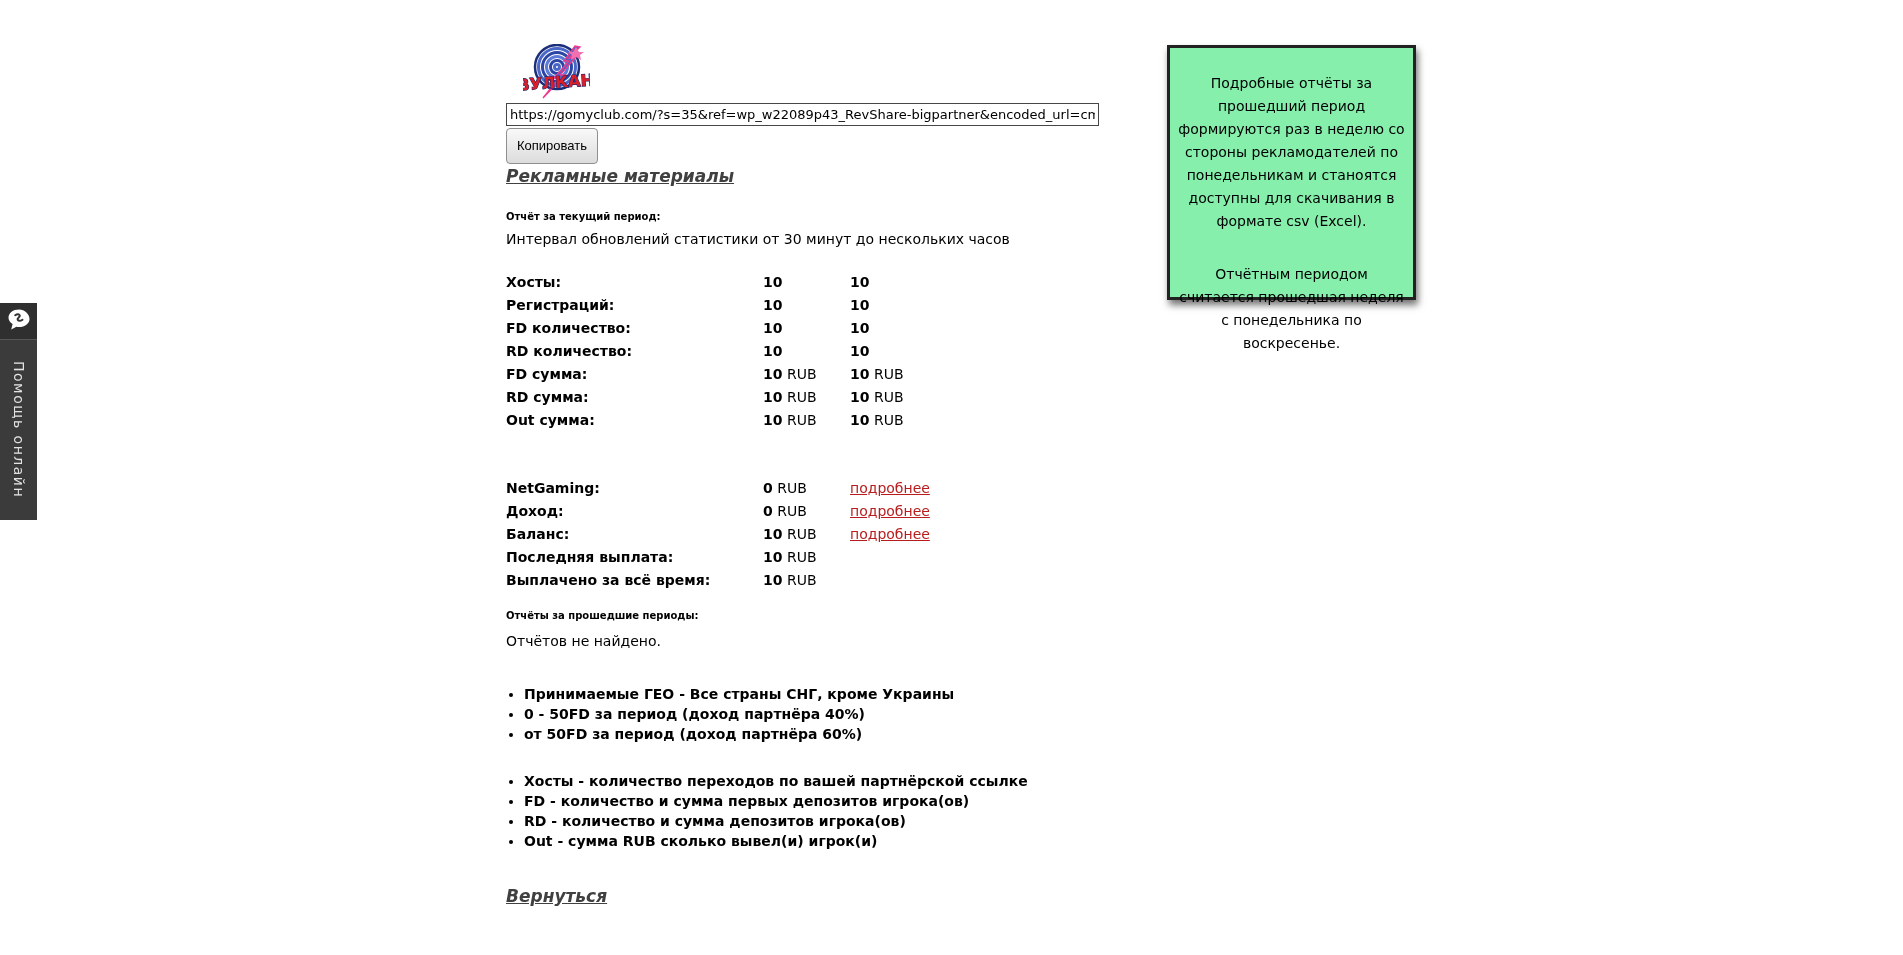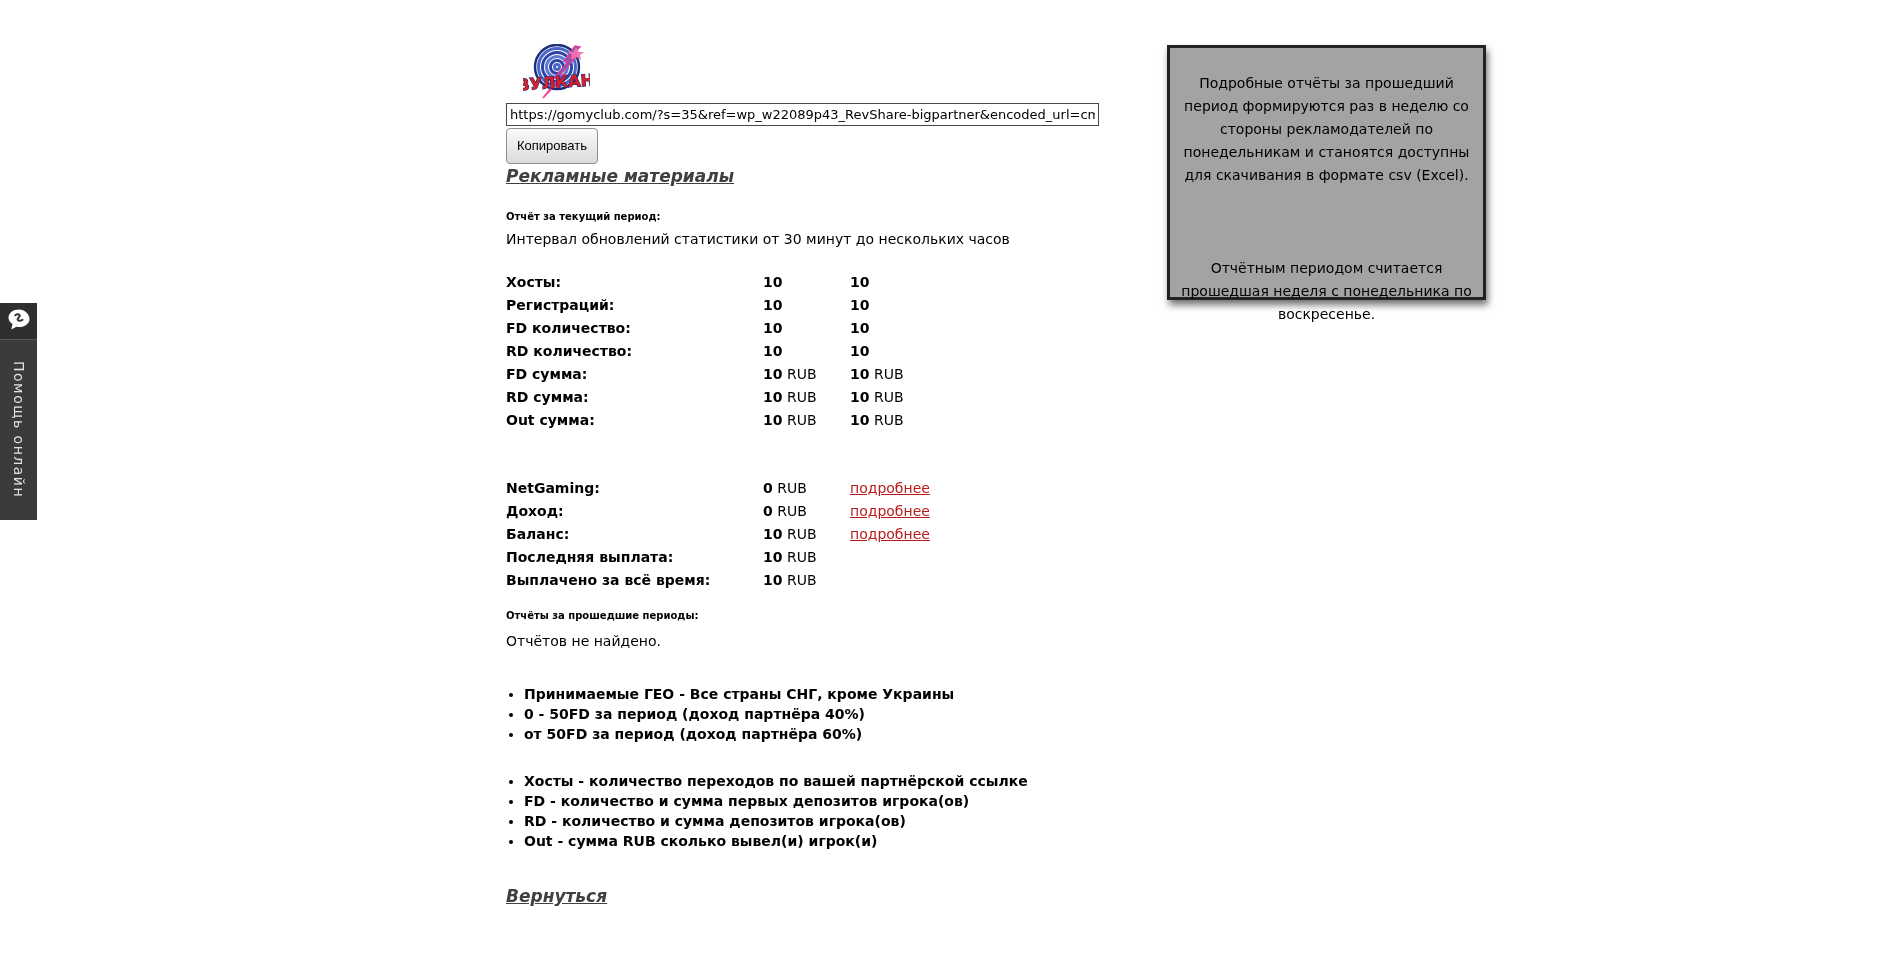--- a/index.html
+++ b/index.html
@@ -64,26 +64,26 @@
   .details-link { color: #b91c1c; text-decoration: underline; cursor: pointer; justify-self: start; }
 
   
   .blist { position: absolute; left: 507px; width: 560px; font-size: 14px; line-height: 20px;
            list-style: disc; padding-left: 17px; font-weight: bold; }
   .terms-list    { top: 684px; }
   .glossary-list { top: 771px; }
 
   
   .info-box {
-    position: absolute; left: 1167px; top: 45px; width: 319px; height: 255px;
-    border: 3px solid #222222; background: #a3a3a3;
+    position: absolute; left: 1167px; top: 45px; width: 249px; height: 255px;
+    border: 3px solid #222222; background: #86efac;
     box-shadow: 2px 5px 7px rgba(0,0,0,0.55);
     padding: 24px 6px 0; text-align: center; font-size: 14px; line-height: 23px;
   }
-  .info-box .p2 { margin-top: 70px; }
+  .info-box .p2 { margin-top: 30px; }
 </style>
 </head>
 <body>
 
 <div class="help-widget">
   <div class="help-icon-box">
     <span>
       <svg width="24" height="23" viewBox="0 0 24 23">
         <path d="M12 1.5 C6.2 1.5 1.5 5 1.5 9.6 c0 2.7 1.6 5 4.1 6.5 L4.2 21.5 l5.2-2.7 c0.8 0.2 1.7 0.3 2.6 0.3 5.8 0 10.5-3.5 10.5-8.1 S17.8 1.5 12 1.5 z" fill="#ffffff"></path>
         <path d="M8.2 7.2 c2.2-1.6 4.3-1.2 4.6 0.4 c0.3 1.6-2.6 2.2-2.2 3.9 c0.4 1.6 2.9 1.6 4.9 0.2" fill="none" stroke="#333333" stroke-width="2" stroke-linecap="round"></path>

